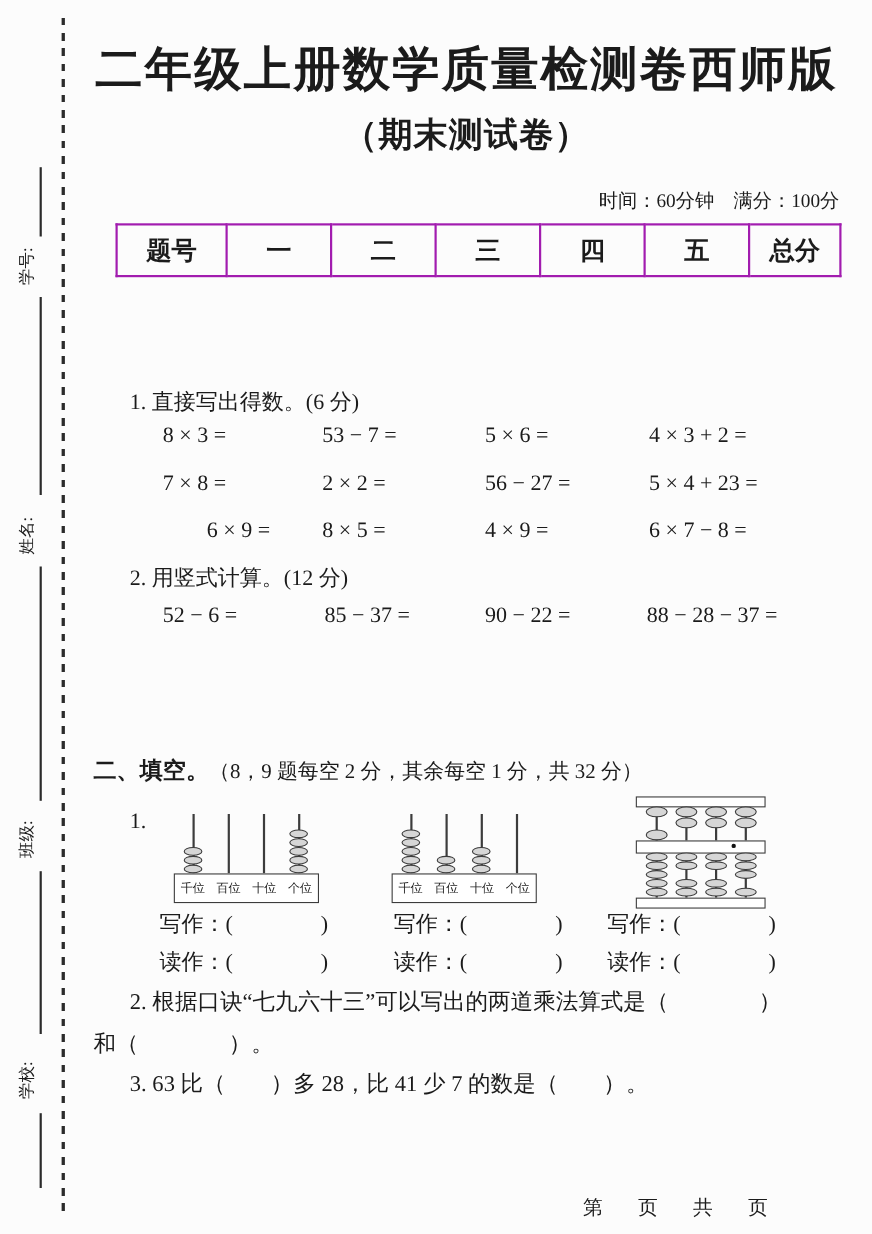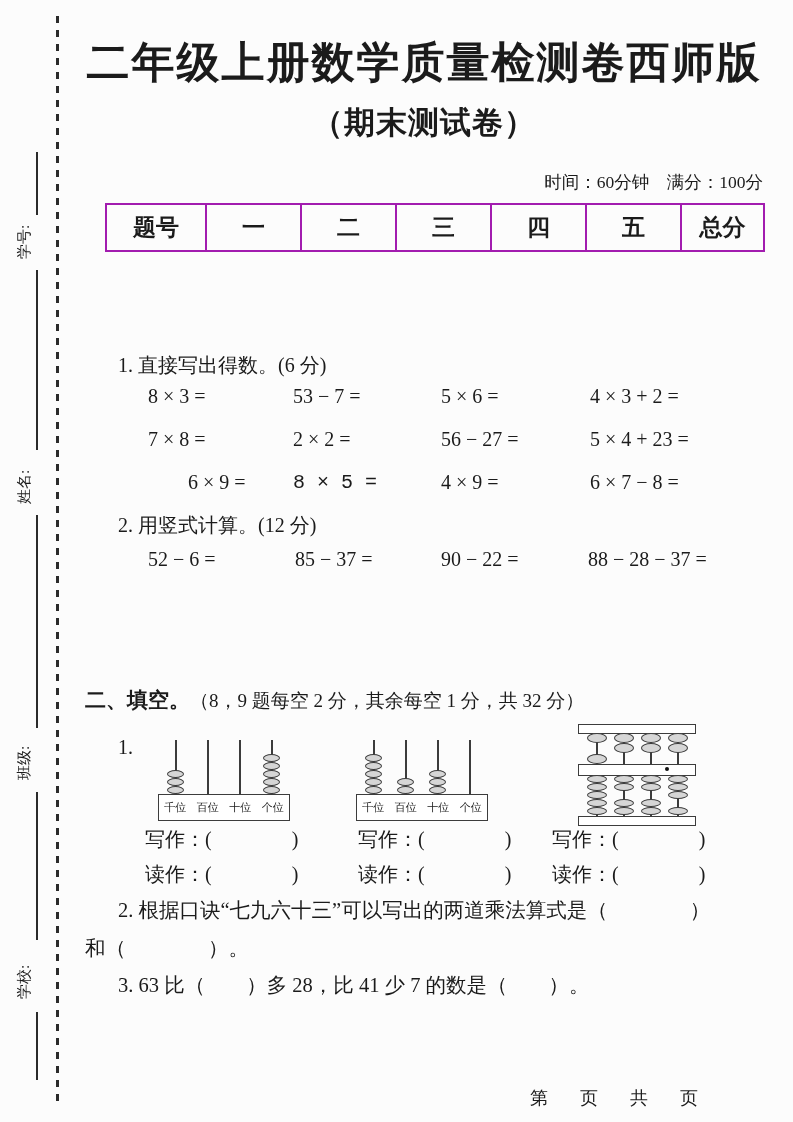--- a/index.html
+++ b/index.html
@@ -93,21 +93,21 @@
 
   <span class="expr" style="left:148px;top:385px;">8 × 3 =</span>
   <span class="expr" style="left:293px;top:385px;">53 − 7 =</span>
   <span class="expr" style="left:441px;top:385px;">5 × 6 =</span>
   <span class="expr" style="left:590px;top:385px;">4 × 3 + 2 =</span>
   <span class="expr" style="left:148px;top:428px;">7 × 8 =</span>
   <span class="expr" style="left:293px;top:428px;">2 × 2 =</span>
   <span class="expr" style="left:441px;top:428px;">56 − 27 =</span>
   <span class="expr" style="left:590px;top:428px;">5 × 4 + 23 =</span>
   <span class="expr" style="left:148px;top:471px;margin-left:40px;">6 × 9 =</span>
-  <span class="expr" style="left:293px;top:471px;font-family:Liberation Mono, monospace;">8 × 5 =</span>
+  <span class="expr" style="left:293px;top:471px;">8 × 5 =</span>
   <span class="expr" style="left:441px;top:471px;">4 × 9 =</span>
   <span class="expr" style="left:590px;top:471px;">6 × 7 − 8 =</span>
 
   <div class="sub-item" style="top:512px;">2. 用竖式计算。(12 分)</div>
   <span class="expr" style="left:148px;top:548px;">52 − 6 =</span>
   <span class="expr" style="left:295px;top:548px;">85 − 37 =</span>
   <span class="expr" style="left:441px;top:548px;">90 − 22 =</span>
   <span class="expr" style="left:588px;top:548px;">88 − 28 − 37 =</span>
 
   <div class="sec-head" style="top:686px;">

